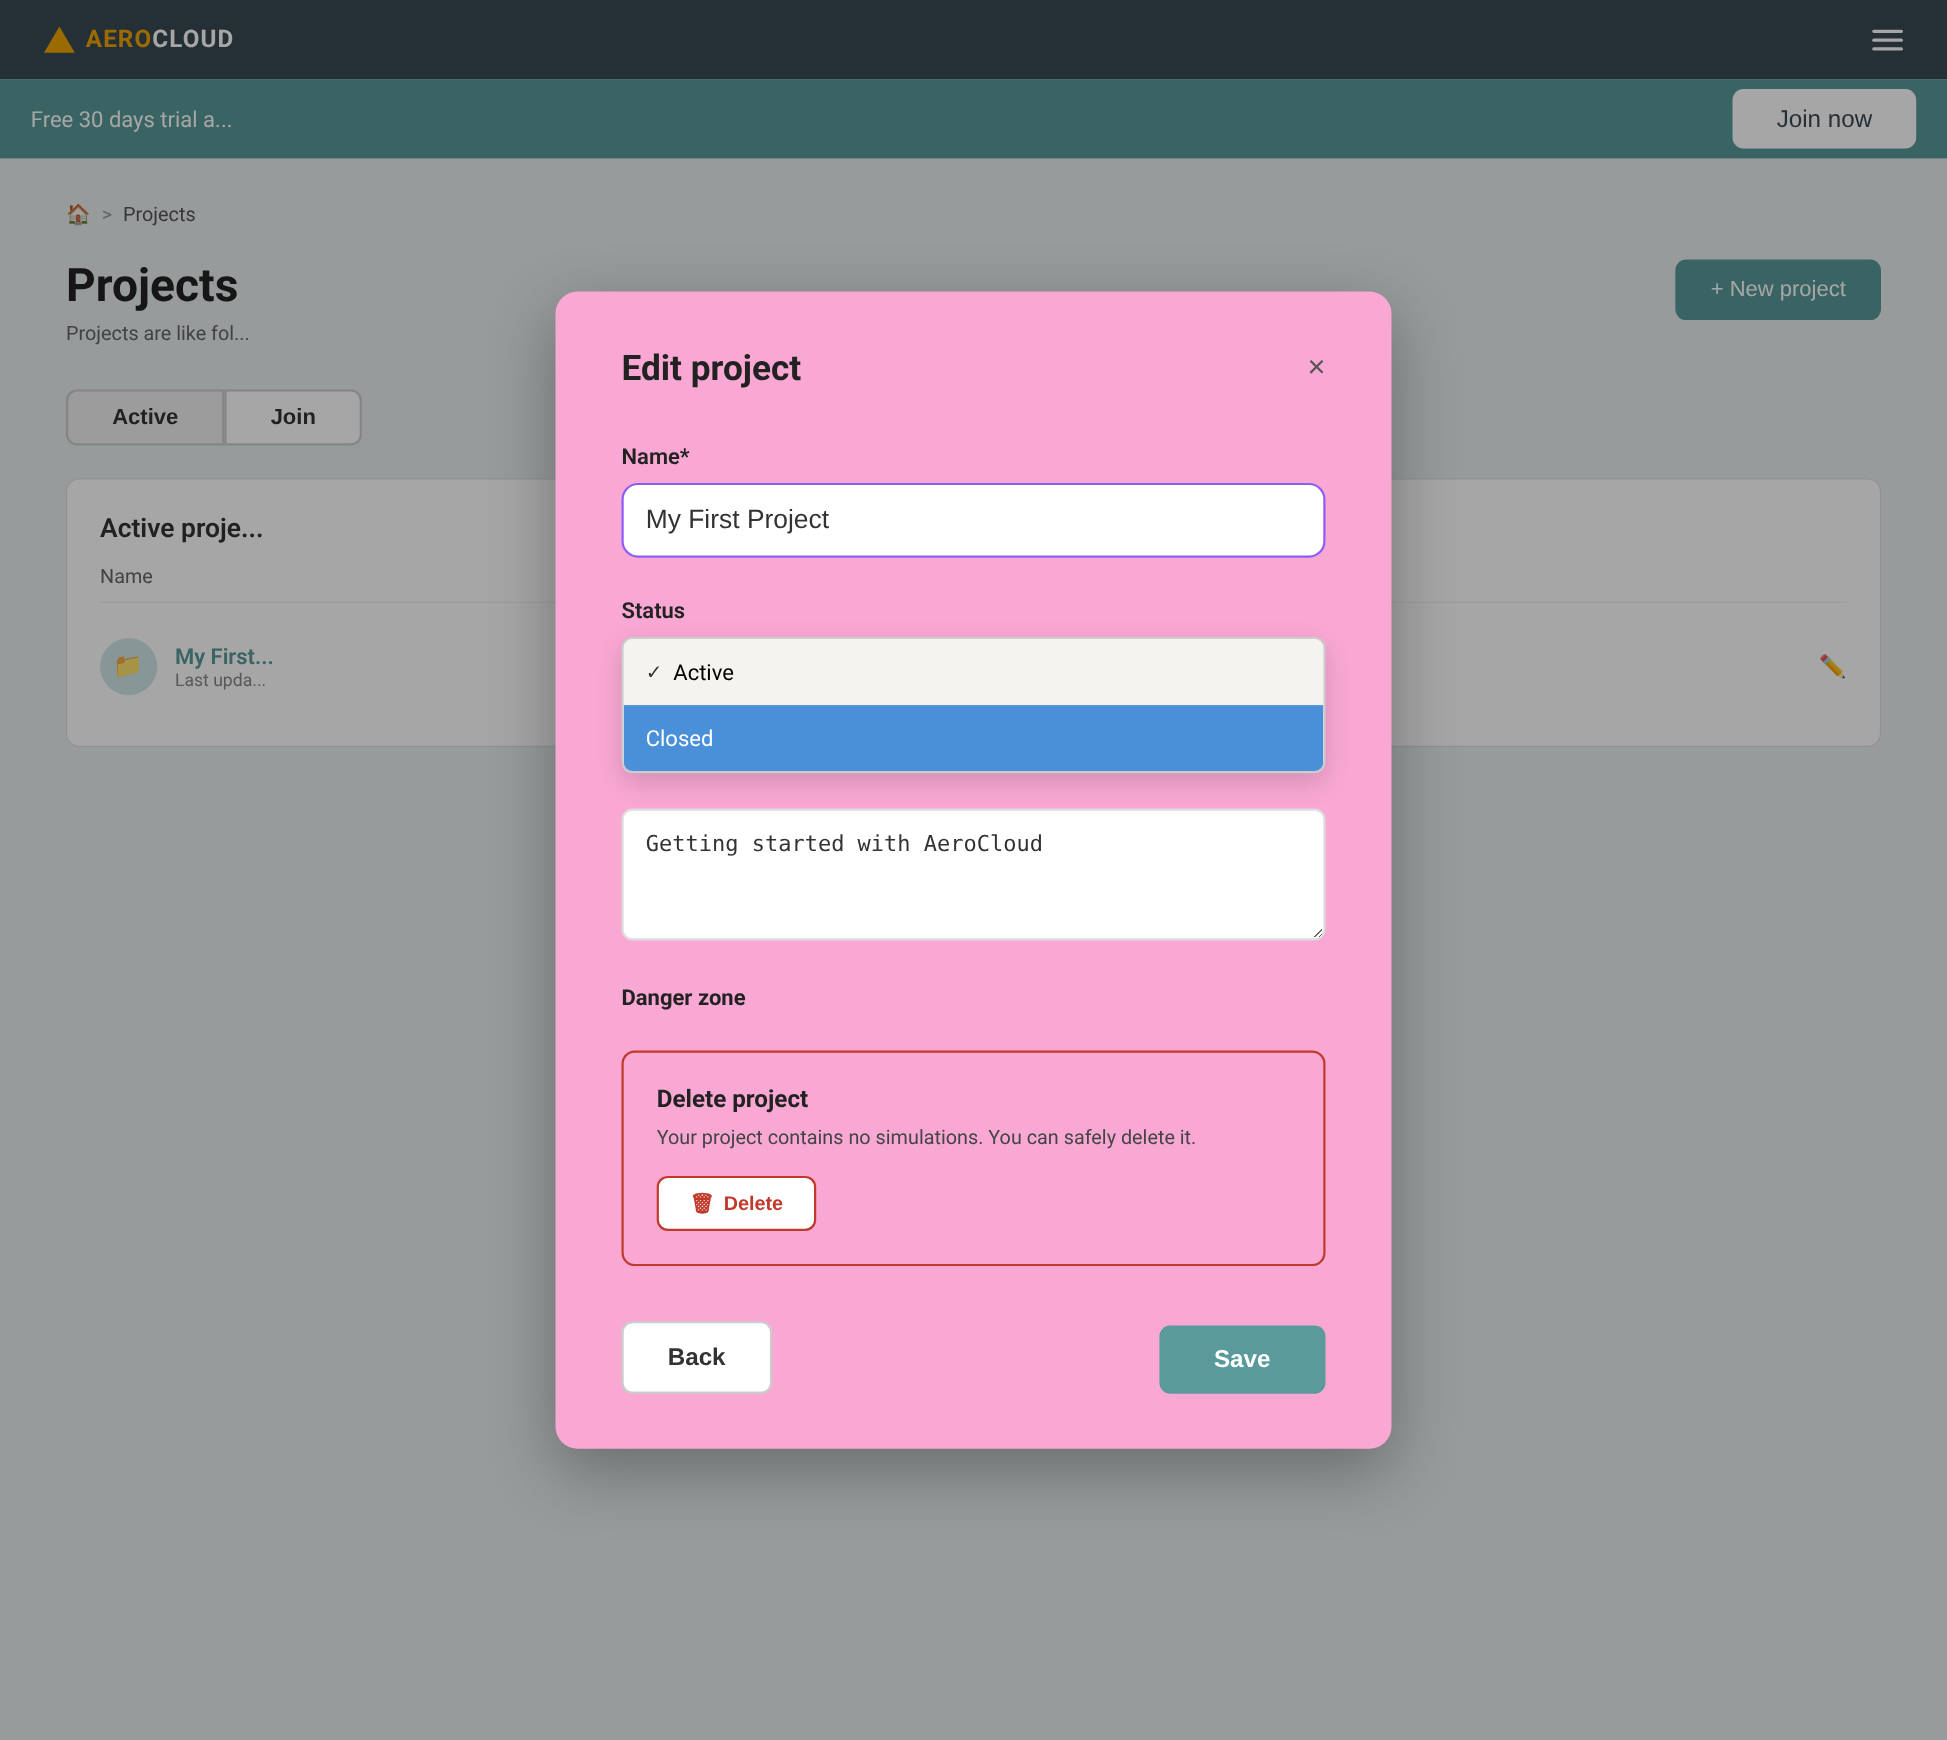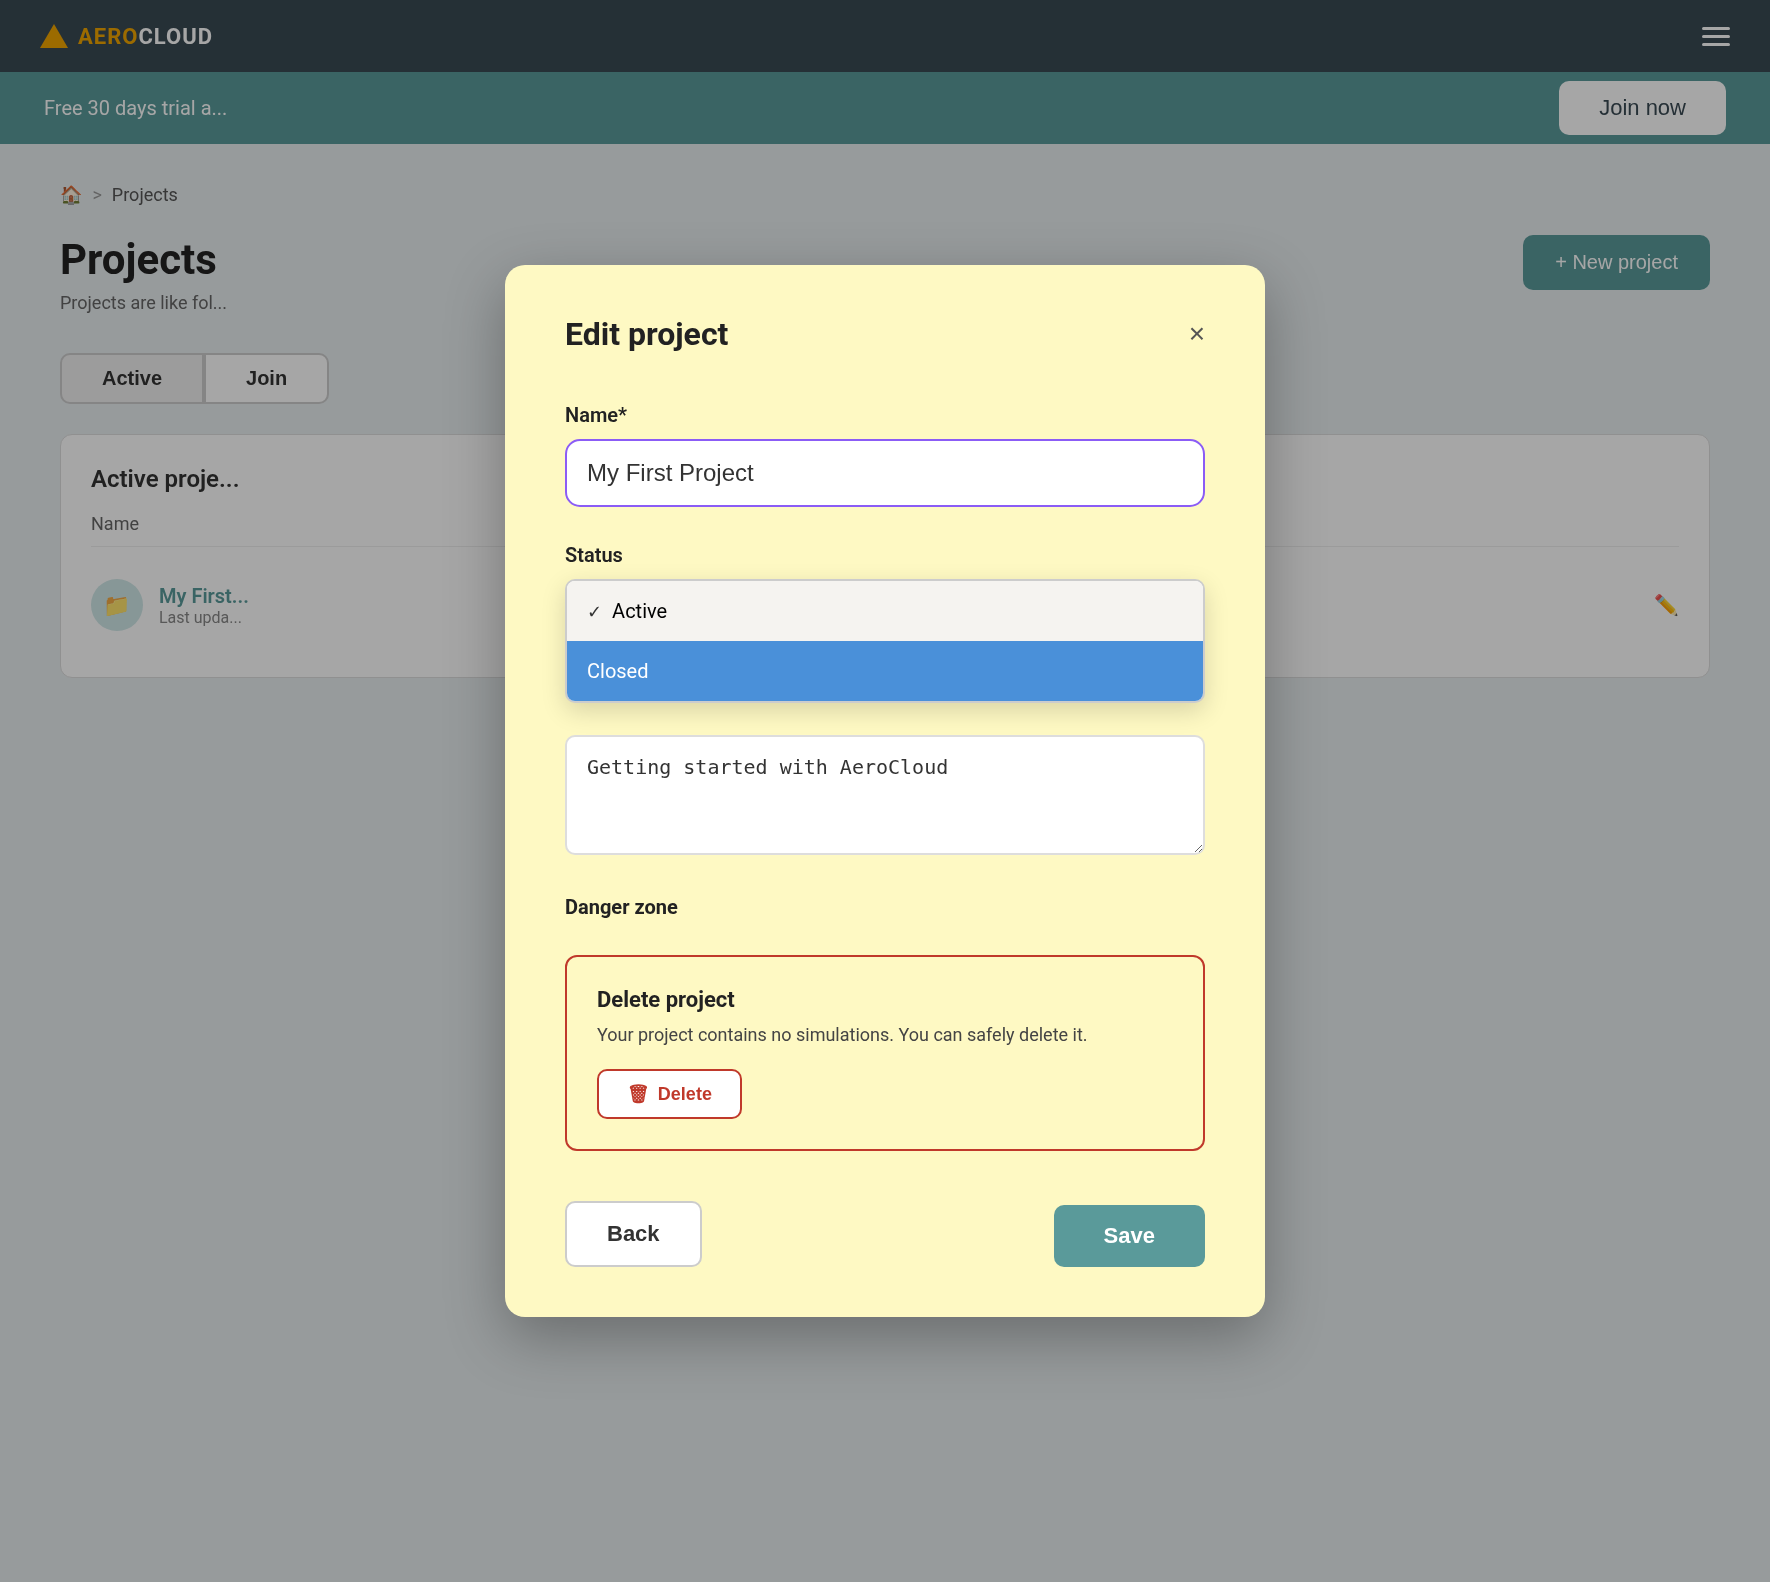--- a/index.html
+++ b/index.html
@@ -69,21 +69,21 @@
       height: 3px;
       background: white;
       border-radius: 2px;
     }
 
     .trial-bar {
       background: #5a9a9a;
       height: 72px;
       display: flex;
       align-items: center;
-      padding: 0 44px;
+      padding: 0 28px;
       justify-content: space-between;
       flex-shrink: 0;
     }
 
     .trial-text {
       color: white;
       font-size: 20px;
     }
 
     .join-now-btn {
@@ -232,21 +232,21 @@
       inset: 0;
       background: rgba(0,0,0,0.35);
       display: flex;
       align-items: center;
       justify-content: center;
       z-index: 100;
     }
 
     
     .modal {
-      background: #fef9c3;
+      background: #f9a8d4;
       border-radius: 20px;
       width: 760px;
       max-height: 1100px;
       overflow-y: auto;
       padding: 50px 60px;
       position: relative;
       box-shadow: 0 20px 60px rgba(0,0,0,0.3);
     }
 
     .modal-header {

